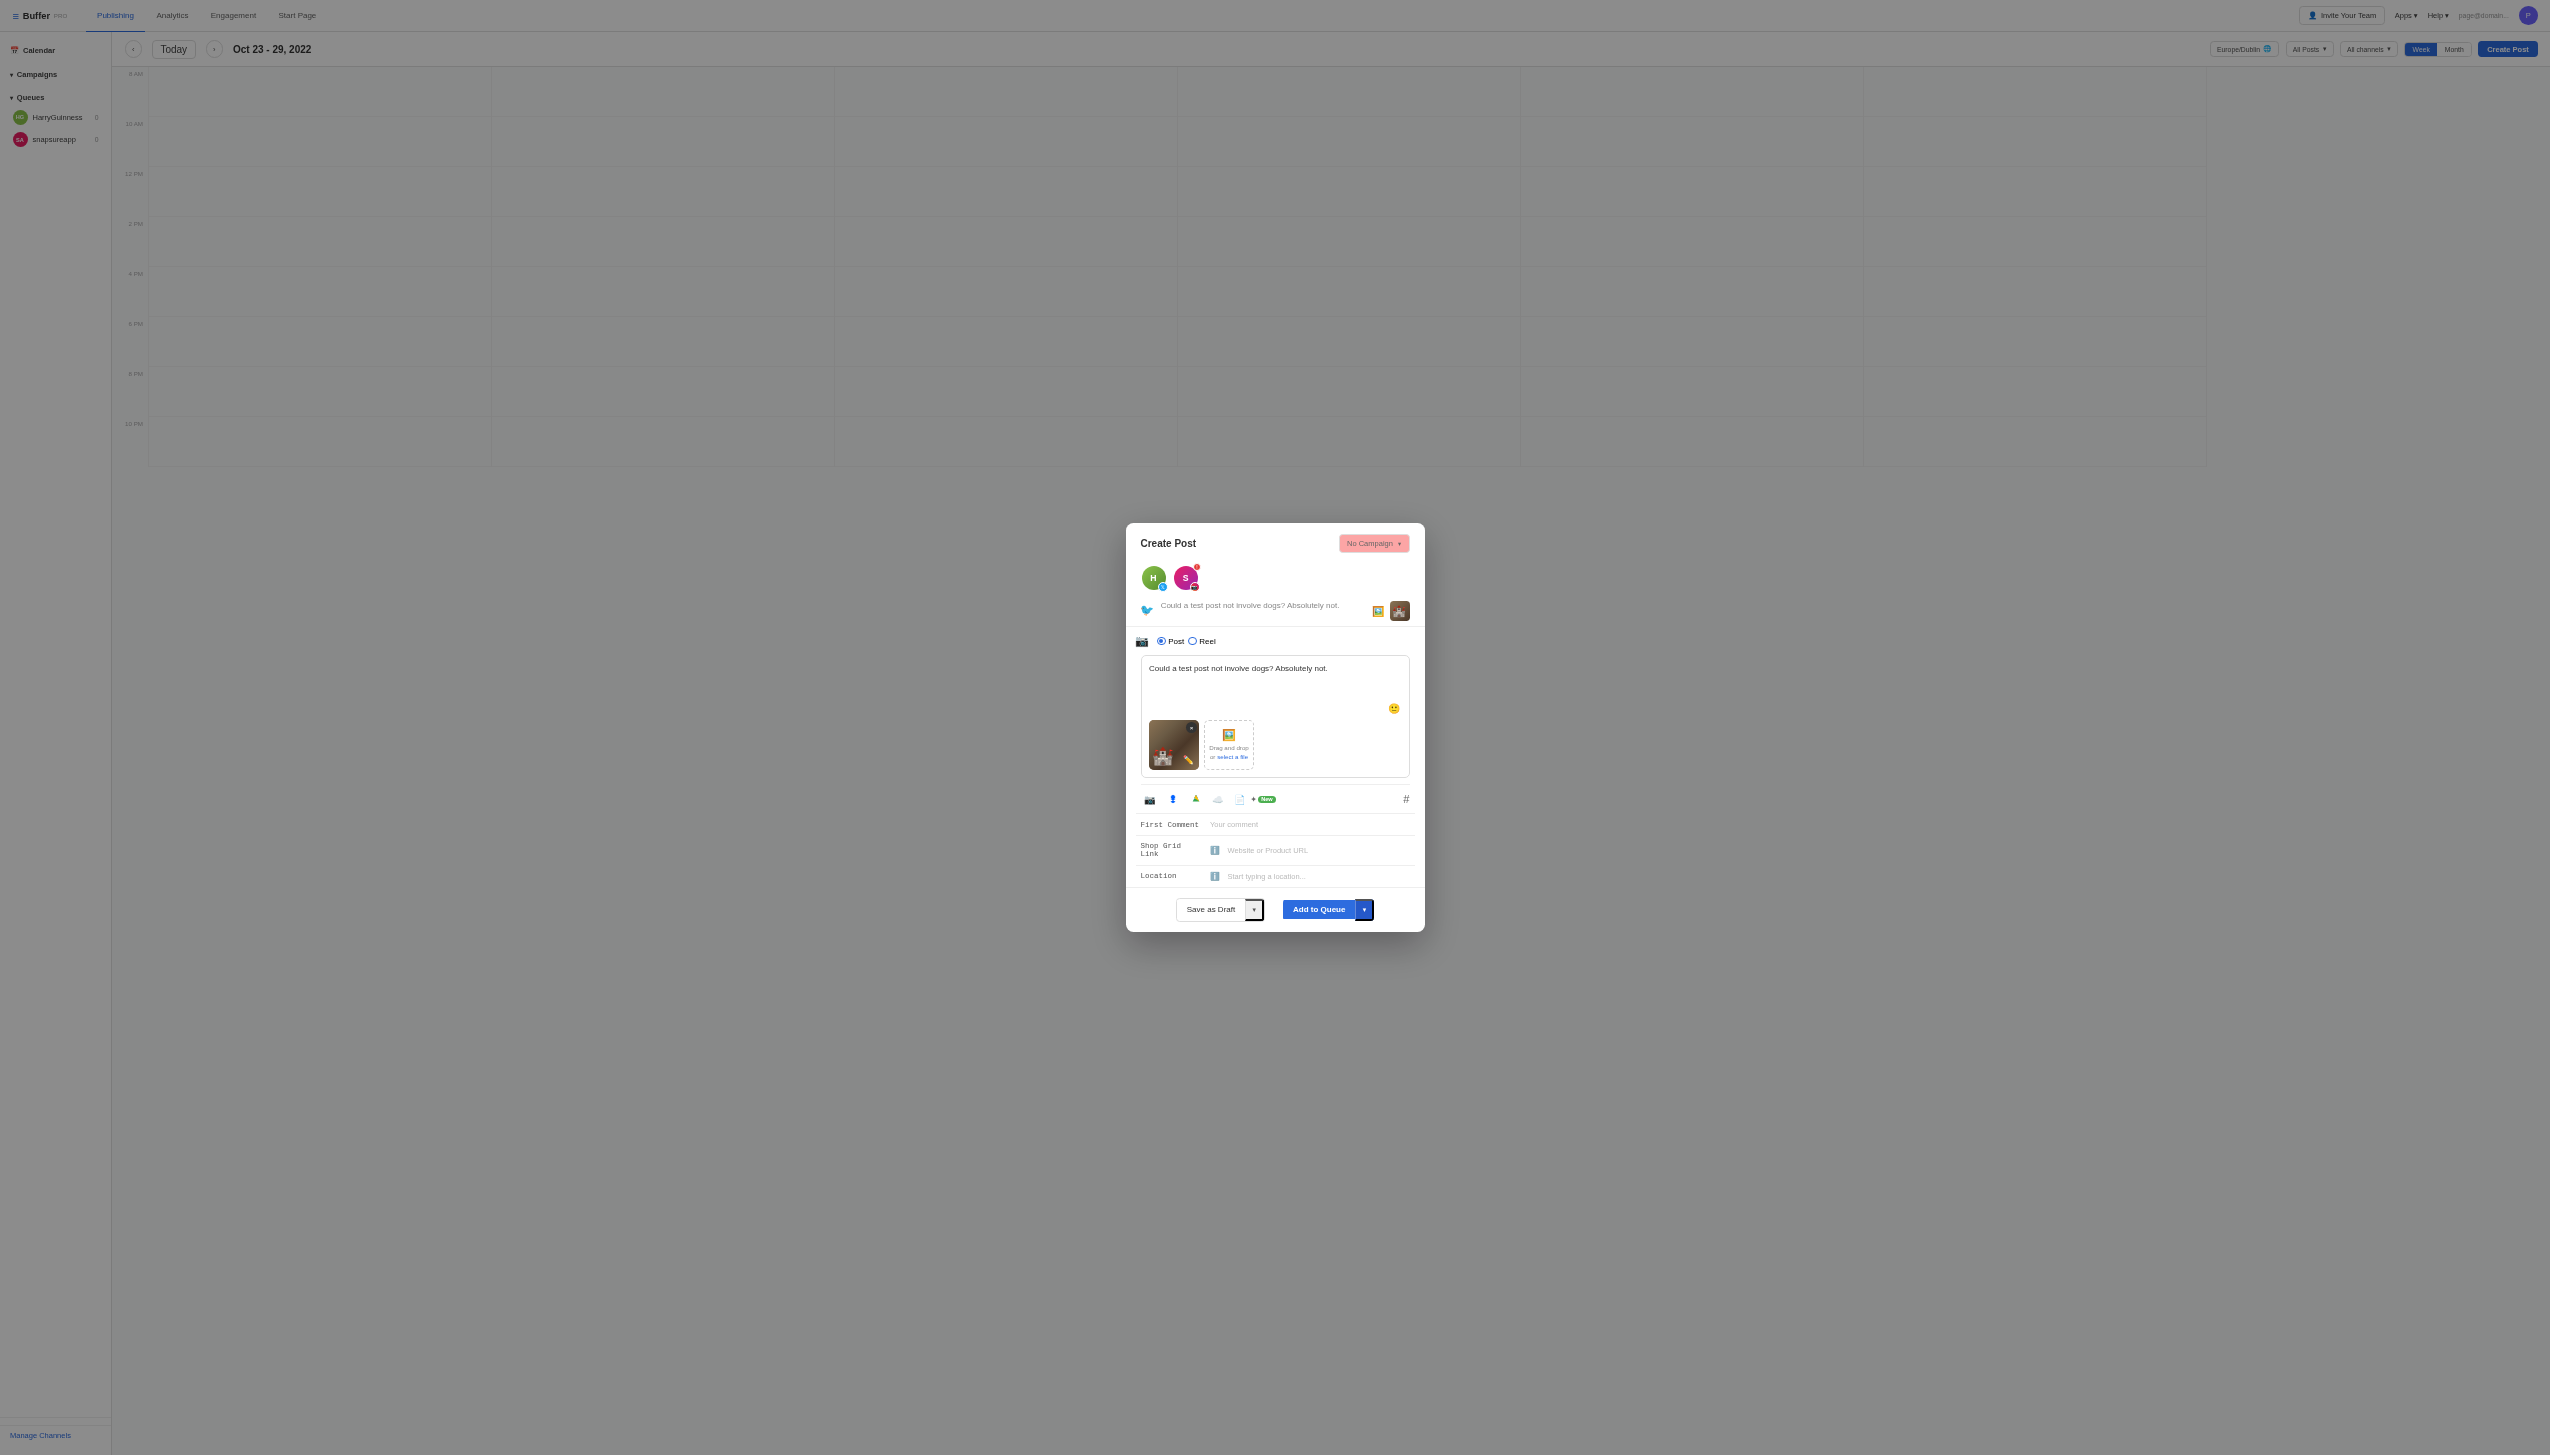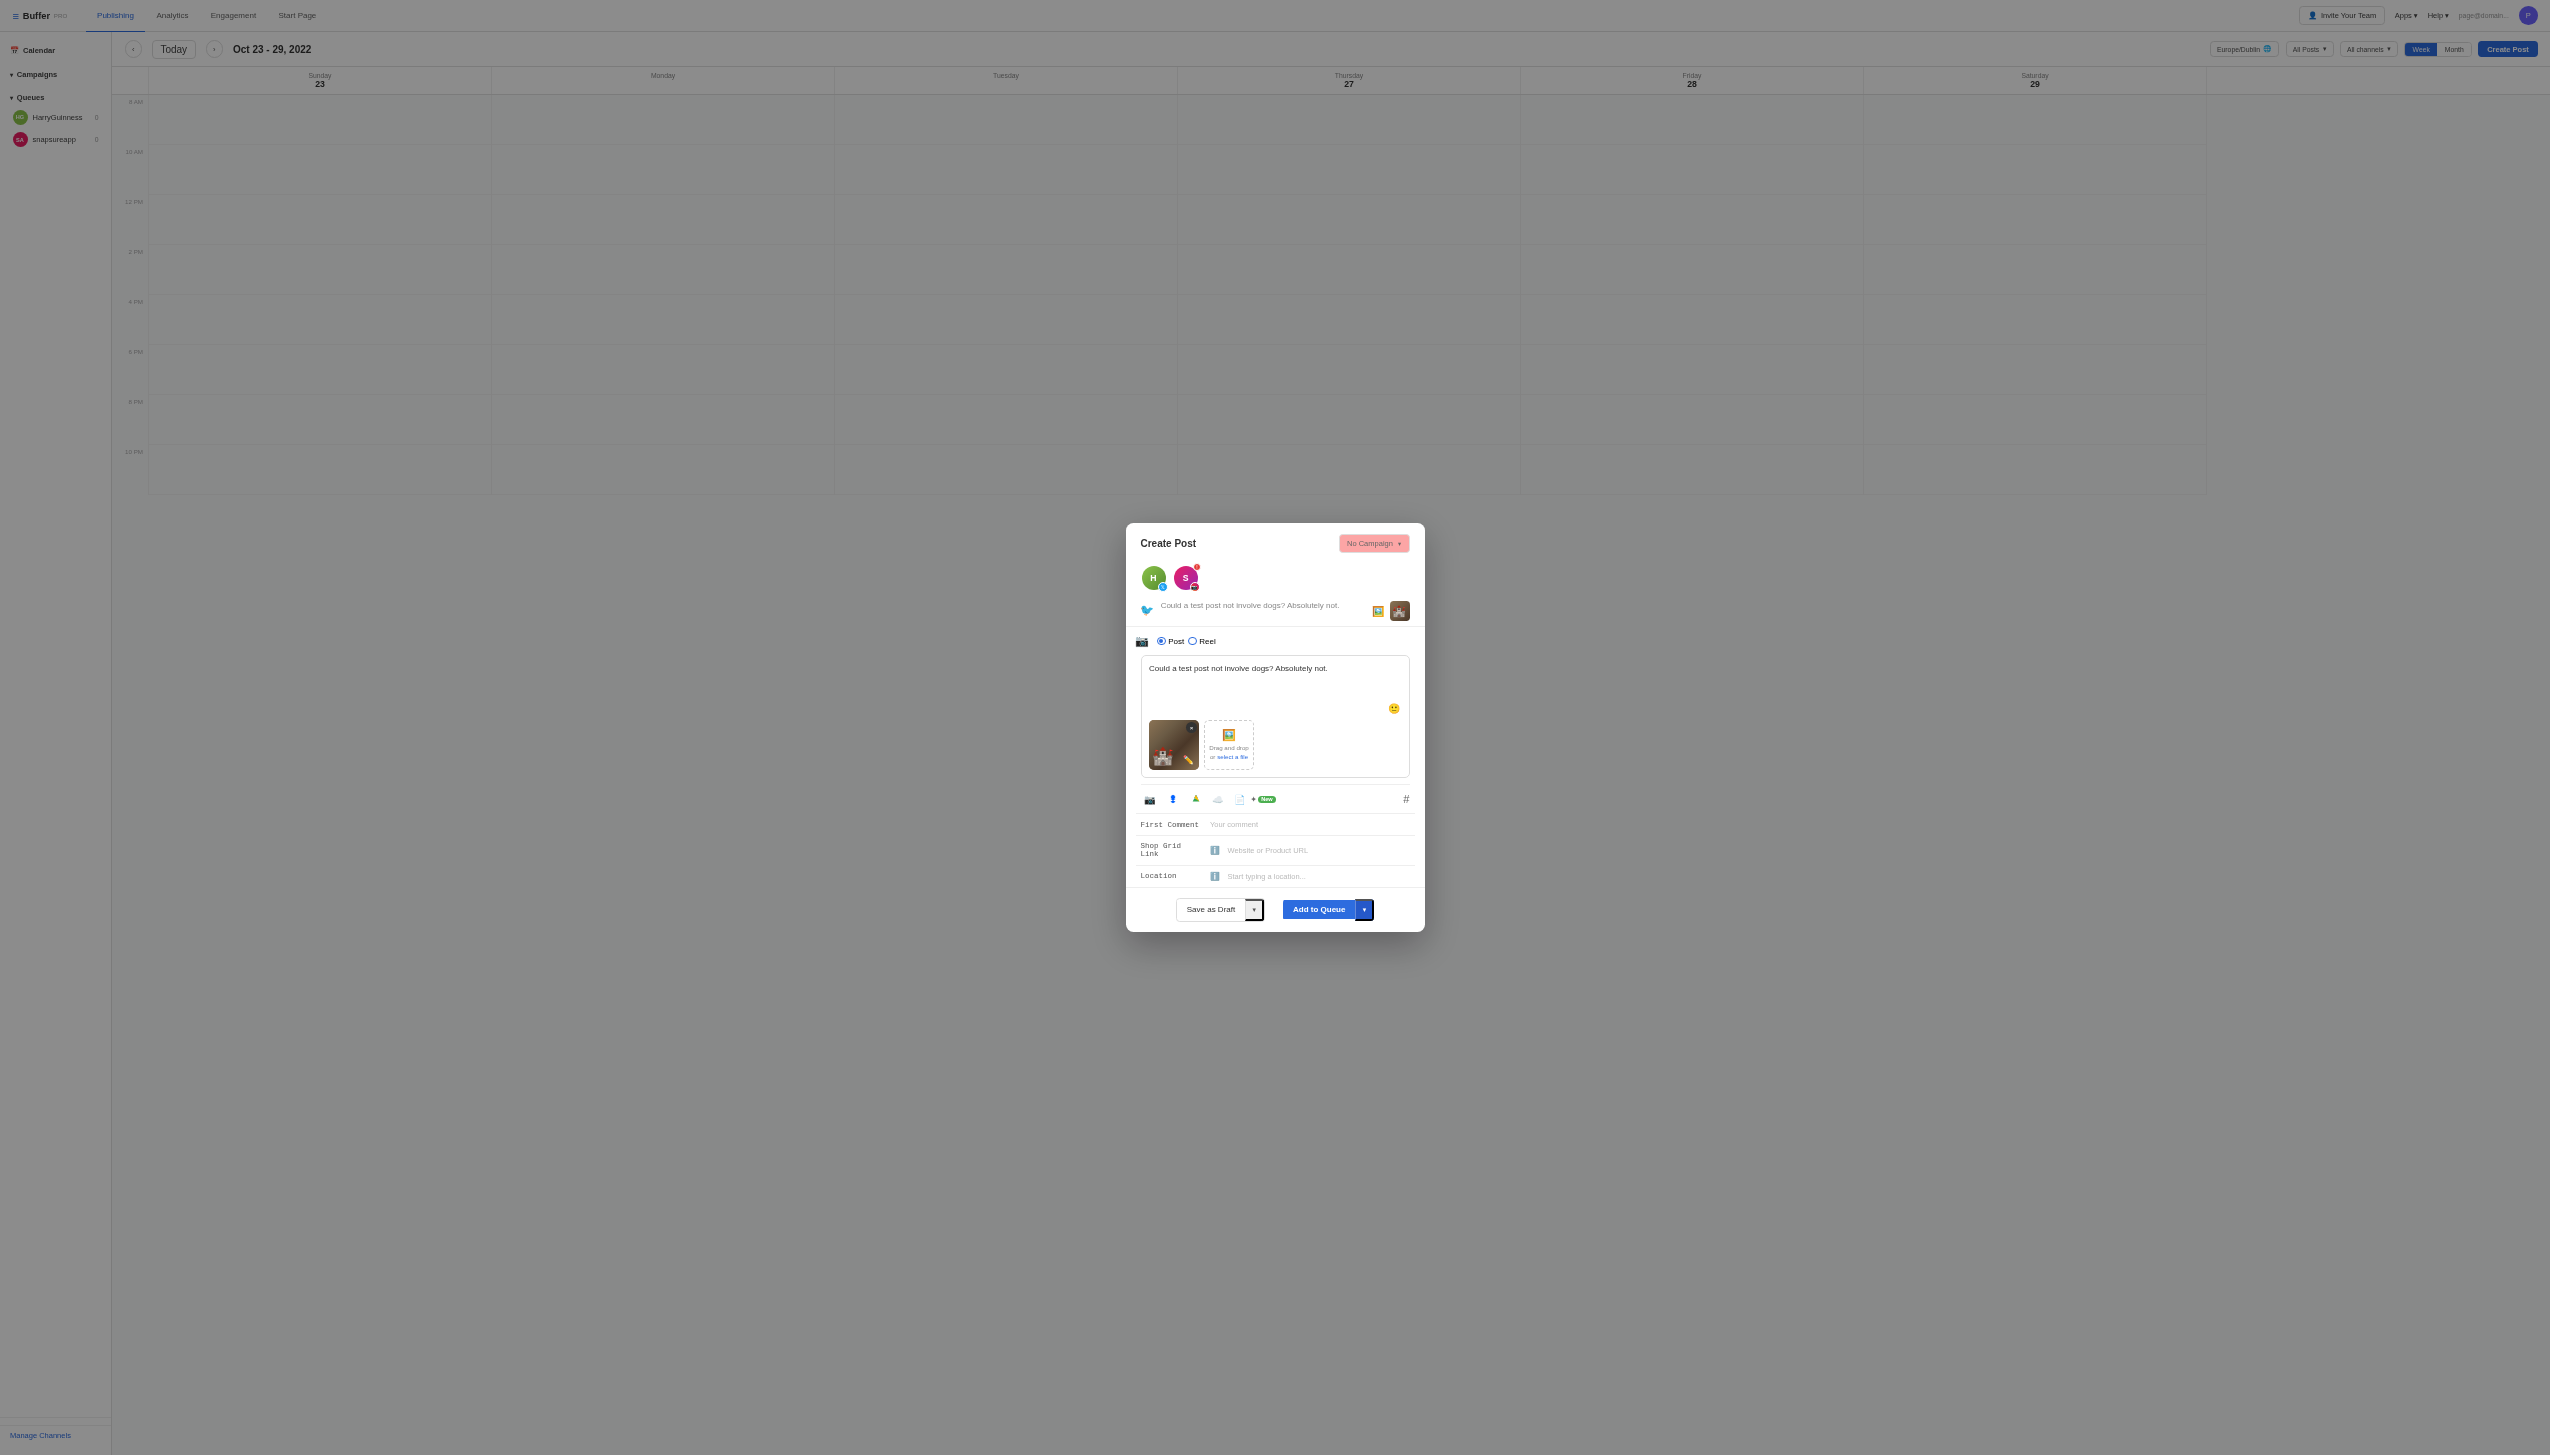--- a/index.html
+++ b/index.html
@@ -358,29 +358,20 @@
         <div class="cal-view-toggle">
           <button class="cal-view-btn active">Week</button>
           <button class="cal-view-btn">Month</button>
         </div>
         <button class="create-post-btn">Create Post</button>
       </div>
     </div>
 
     <div class="calendar-grid">
 
-      <div class="cal-days-header">
-        <div style="width:37px;border-right:0.6px solid #eee;"></div>
-        <div class="cal-day-header">Sunday <span>23</span></div>
-        <div class="cal-day-header">Monday <span></span></div>
-        <div class="cal-day-header">Tuesday <span></span></div>
-        <div class="cal-day-header">Thursday <span>27</span></div>
-        <div class="cal-day-header">Friday <span>28</span></div>
-        <div class="cal-day-header">Saturday <span>29</span></div>
-      </div>
 
       <div class="time-grid">
         <div class="time-labels">
           <div class="time-label">8 AM</div>
           <div class="time-label">10 AM</div>
           <div class="time-label">12 PM</div>
           <div class="time-label">2 PM</div>
           <div class="time-label">4 PM</div>
           <div class="time-label">6 PM</div>
           <div class="time-label">8 PM</div>

